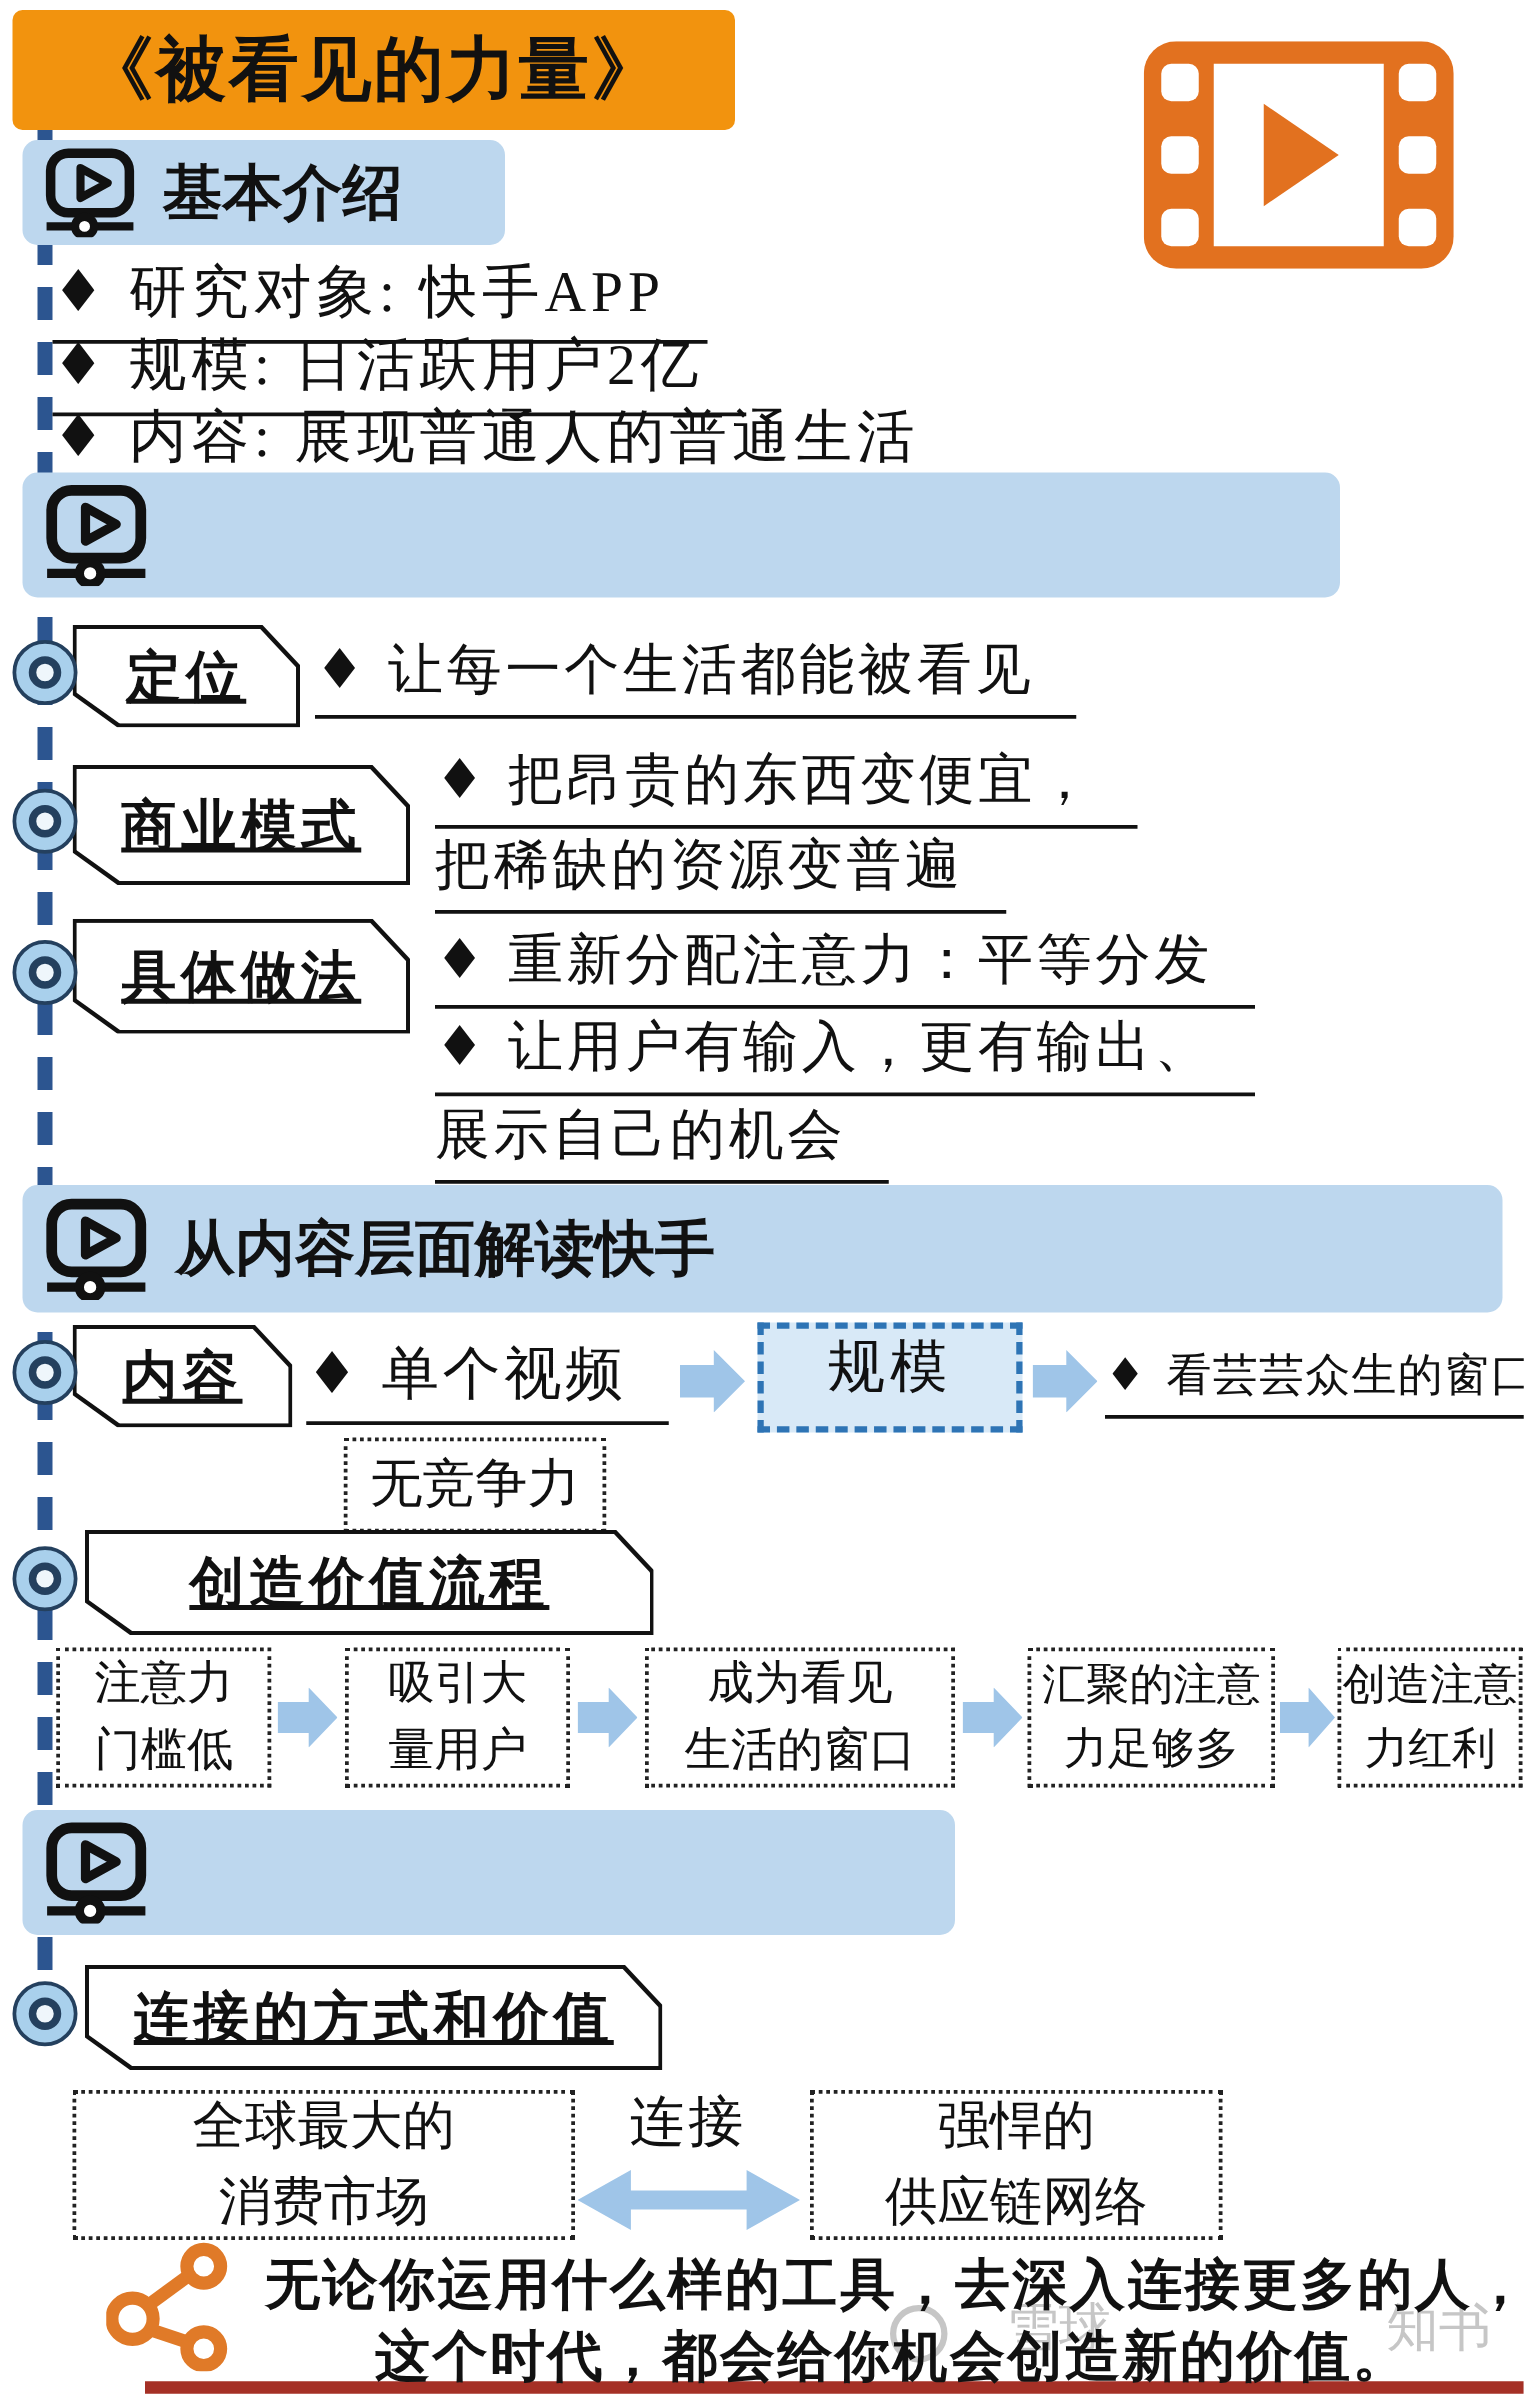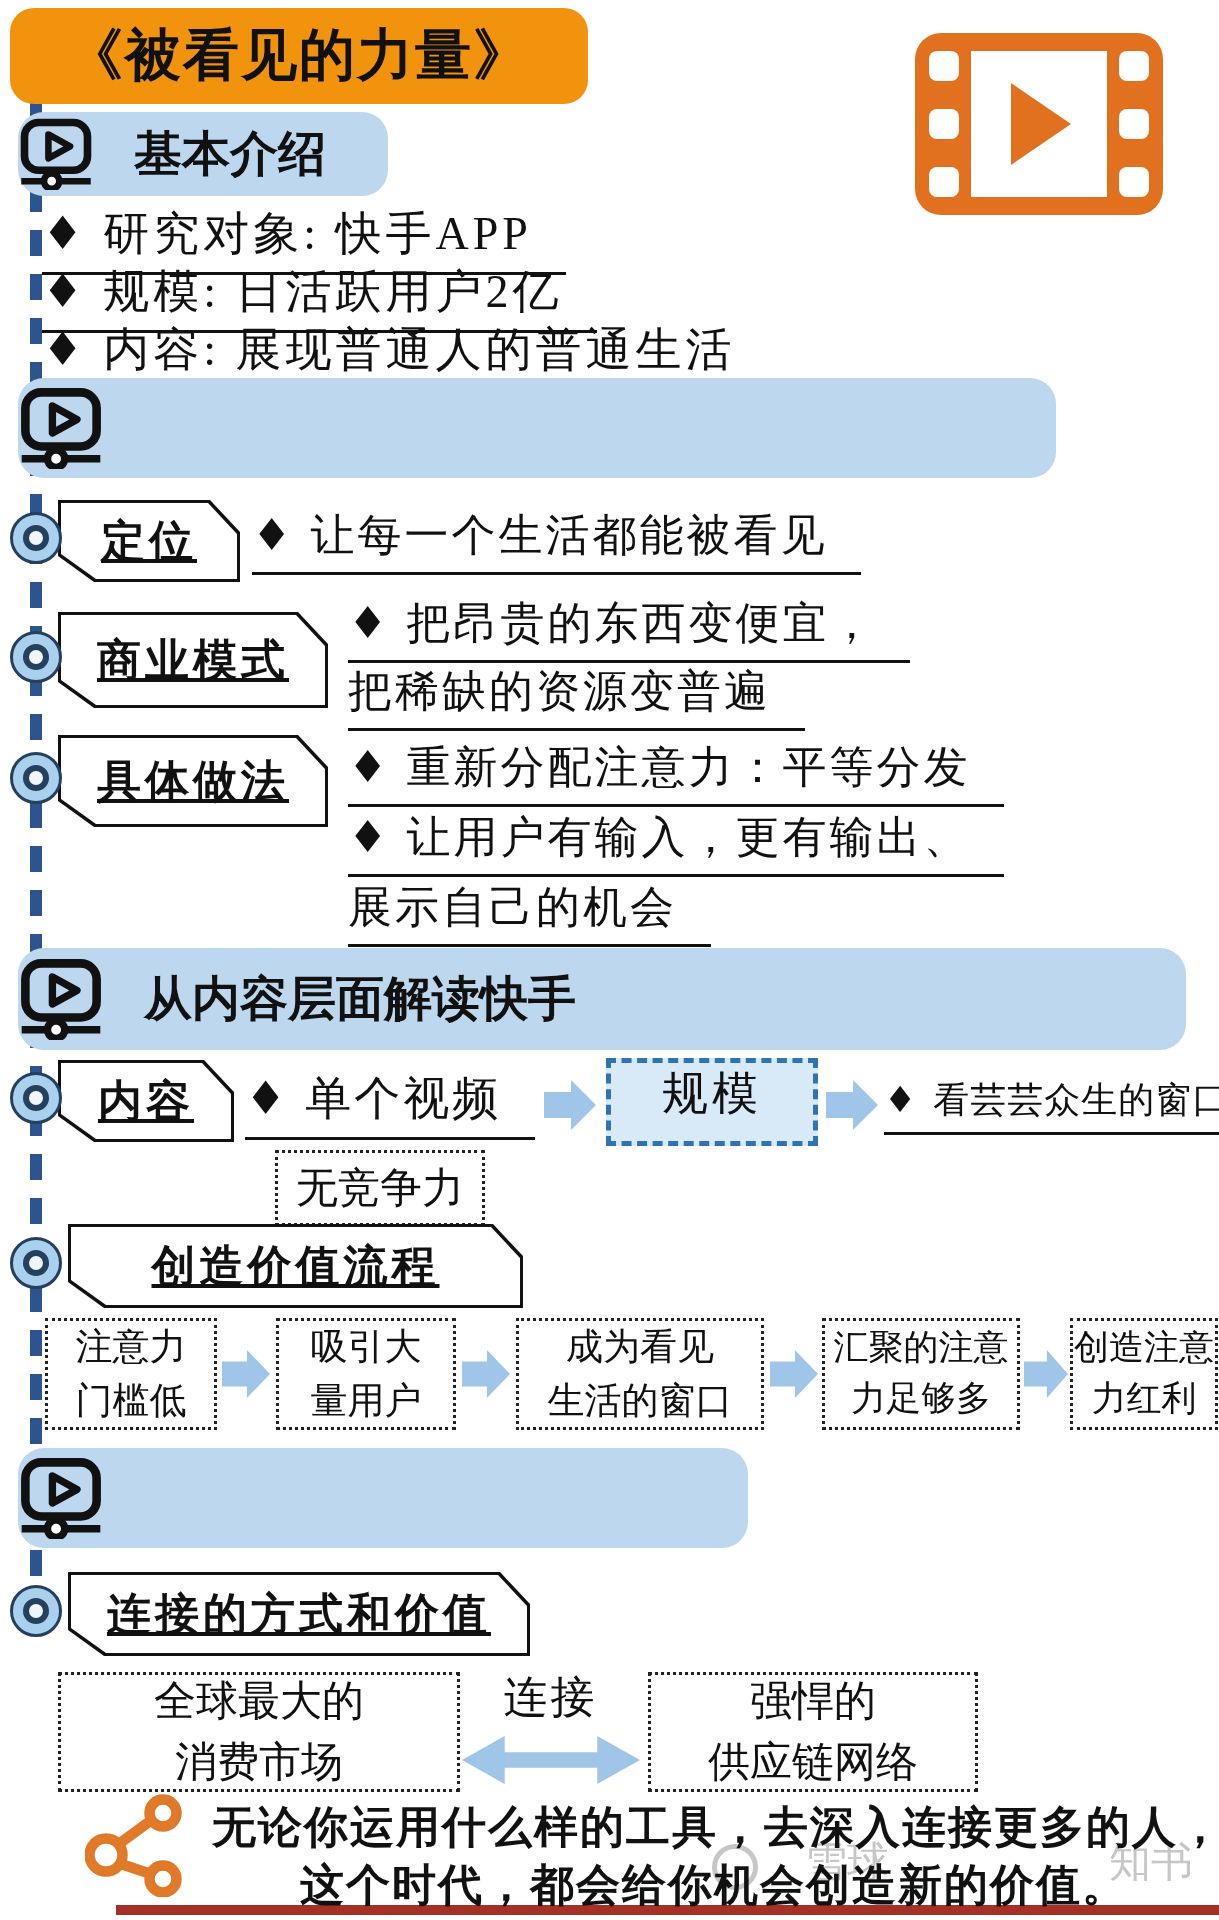--- a/index.html
+++ b/index.html
@@ -3,26 +3,26 @@
 <meta charset="utf-8">
 <style>
   html,body{margin:0;padding:0;}
   body{width:1219px;height:1920px;position:relative;background:#fff;overflow:hidden;
        font-family:"Liberation Serif","DejaVu Serif",serif;color:#111;}
   .abs{position:absolute;}
   
   .vline{left:30px;top:98px;width:12px;height:1528px;
          background:repeating-linear-gradient(180deg,#2C5590 0 26px,rgba(0,0,0,0) 26px 44px);}
   
-  .title-box{left:10px;top:8px;width:578px;height:96px;background:#F2930E;border-radius:24px;
+  .title-box{left:10px;top:8px;width:578px;height:96px;background:#F2930E;border-radius:8px;
              display:flex;align-items:center;justify-content:center;font-size:56px;font-weight:bold;
              letter-spacing:2px;z-index:3;}
   
-  .sec-header{background:#BDD7EE;border-radius:26px;display:flex;align-items:center;
-              font-weight:bold;font-size:48px;z-index:2;gap:20px;}
+  .sec-header{background:#BDD7EE;border-radius:12px;display:flex;align-items:center;
+              padding-left:16px;font-weight:bold;font-size:48px;z-index:2;}
   .sec-header .vicon{margin-right:20px;flex:0 0 auto;}
   .h1{left:18px;top:112px;width:370px;height:84px;}
   .h2{left:18px;top:378px;width:1038px;height:100px;}
   .h3{left:18px;top:948px;width:1168px;height:102px;}
   .h4{left:18px;top:1448px;width:730px;height:100px;}
   
   .uline{border-bottom:3px solid #111;white-space:nowrap;display:inline-flex;align-items:baseline;
          padding:0 34px 7px 0;z-index:2;}
   .diamond{font-family:"DejaVu Sans",sans-serif;margin-right:16px;}
   .b-l{left:42px;font-size:46px;letter-spacing:4px;}

